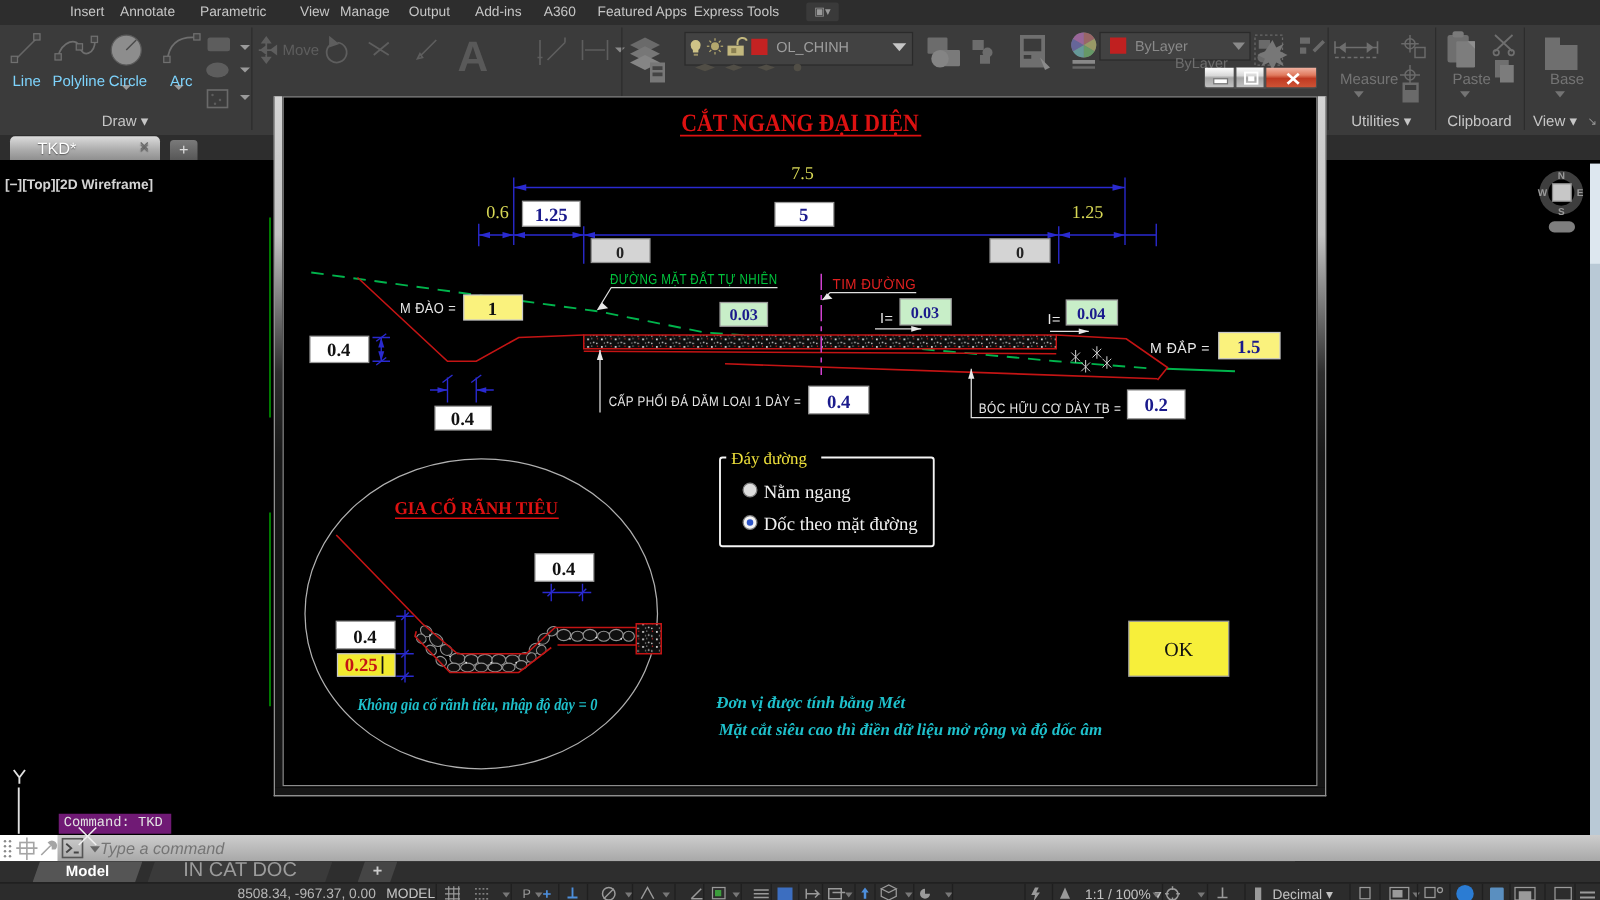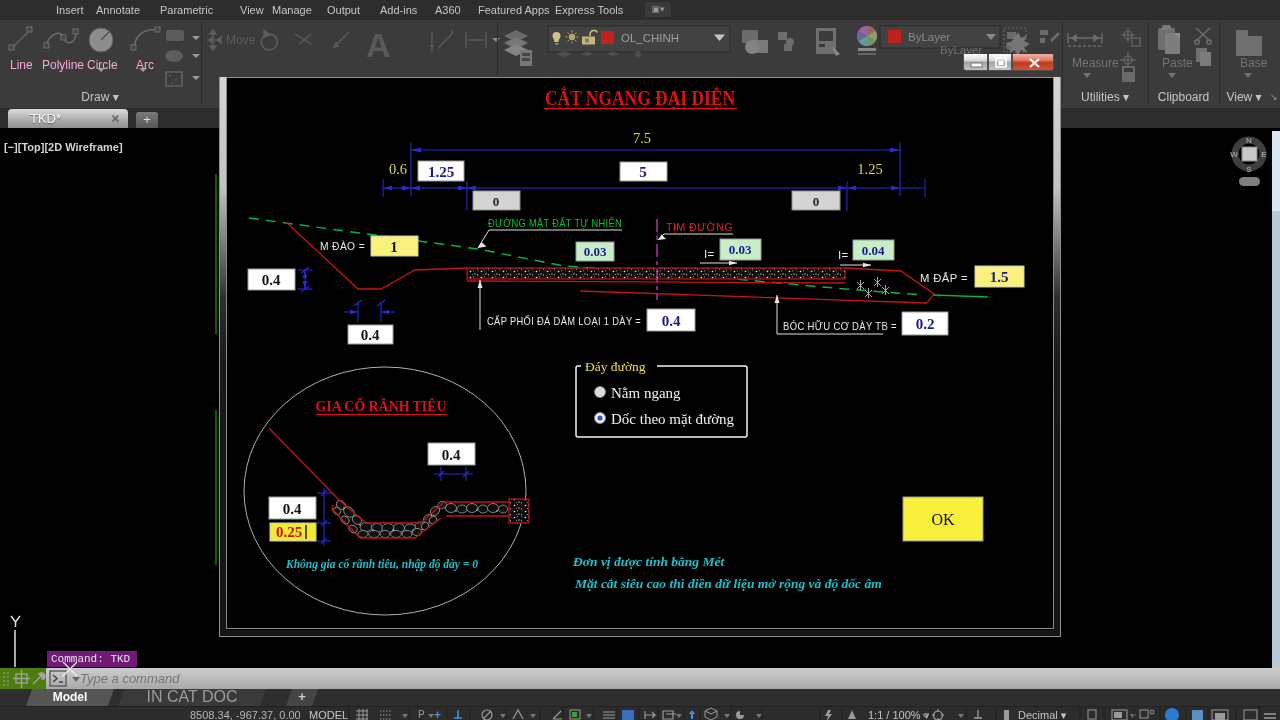--- a/index.html
+++ b/index.html
@@ -5,29 +5,29 @@
 body{width:1280px;height:720px;position:relative;overflow:hidden;font-family:"Liberation Sans",sans-serif;}
 .abs{position:absolute;}
 
 #tabrow{left:0;top:0;width:1280px;height:20px;background:#2d2d2d;}
 #tabrow .tab{position:absolute;top:0;height:20px;line-height:20px;color:#c6c6c6;font-size:11px;}
 #tabrow .tab.act{background:linear-gradient(#707070,#4a4a4a);color:#ffffff;font-weight:normal;margin-top:32px;}
 
 #ribbon{left:0;top:20px;width:1280px;height:88px;background:#3b3b3b;border-bottom:1px solid #262626;}
 .psep{position:absolute;top:2px;height:82px;width:1px;background:#2c2c2c;}
 .plabel{position:absolute;top:70px;height:16px;font-size:12px;color:#c6c6c6;text-align:center;}
-.gtxt{position:absolute;font-size:12px;color:#f9a8d4;}
+.gtxt{position:absolute;font-size:12px;color:#7dd3fc;}
 
 #filetabs{left:0;top:108px;width:1280px;height:20px;background:#2d2d2d;}
 #tkdtab{position:absolute;left:8px;top:1px;width:120px;height:19px;background:linear-gradient(#dcdcdc,#aaaaaa 60%,#8f8f8f);border-radius:4px 4px 0 0;color:#fff;font-size:13px;text-shadow:0 1px 1px #555;line-height:19px;padding-left:22px;box-sizing:border-box;}
 #plustab{position:absolute;left:136px;top:4px;width:22px;height:16px;background:linear-gradient(#7a7a7a,#575757);border-radius:3px 3px 0 0;color:#ddd;font-size:13px;text-align:center;line-height:15px;}
 
 #canvas{left:0;top:128px;width:1280px;height:540px;background:#000;}
 
-#cmddock{left:0;top:668px;width:1036px;height:21px;background:#4d7c0f;}
+#cmddock{left:0;top:668px;width:1036px;height:21px;background:#ffffff;}
 #cmdbar{position:absolute;left:46px;top:0;width:1234px;height:21px;background:linear-gradient(#cdcdcd,#a8a8a8);}
 #cmdhist{left:47px;top:651px;width:86px;height:16px;background:#701a75;color:#e3e3e3;font-family:"Liberation Mono",monospace;font-size:11px;line-height:16px;padding-left:4px;}
 
 #mtabs{left:0;top:689px;width:1280px;height:17px;background:#2e2e2e;}
 
 #sbar{left:0;top:706px;width:1280px;height:14px;background:#2c2c2c;border-top:1px solid #202020;overflow:hidden;}
 .sit{position:absolute;top:2px;color:#9a9a9a;font-size:11px;white-space:nowrap;}
 
 #dlg{left:219px;top:54px;width:842px;height:583px;}
 #dlgtitle{position:absolute;left:0;top:0;width:842px;height:23px;background:linear-gradient(#fbfbfb,#d6d6d6 40%,#a9a9a9 52%,#c0c0c0 88%,#cccccc);border:1px solid #5f5f5f;border-radius:6px 6px 0 0;box-sizing:border-box;}

